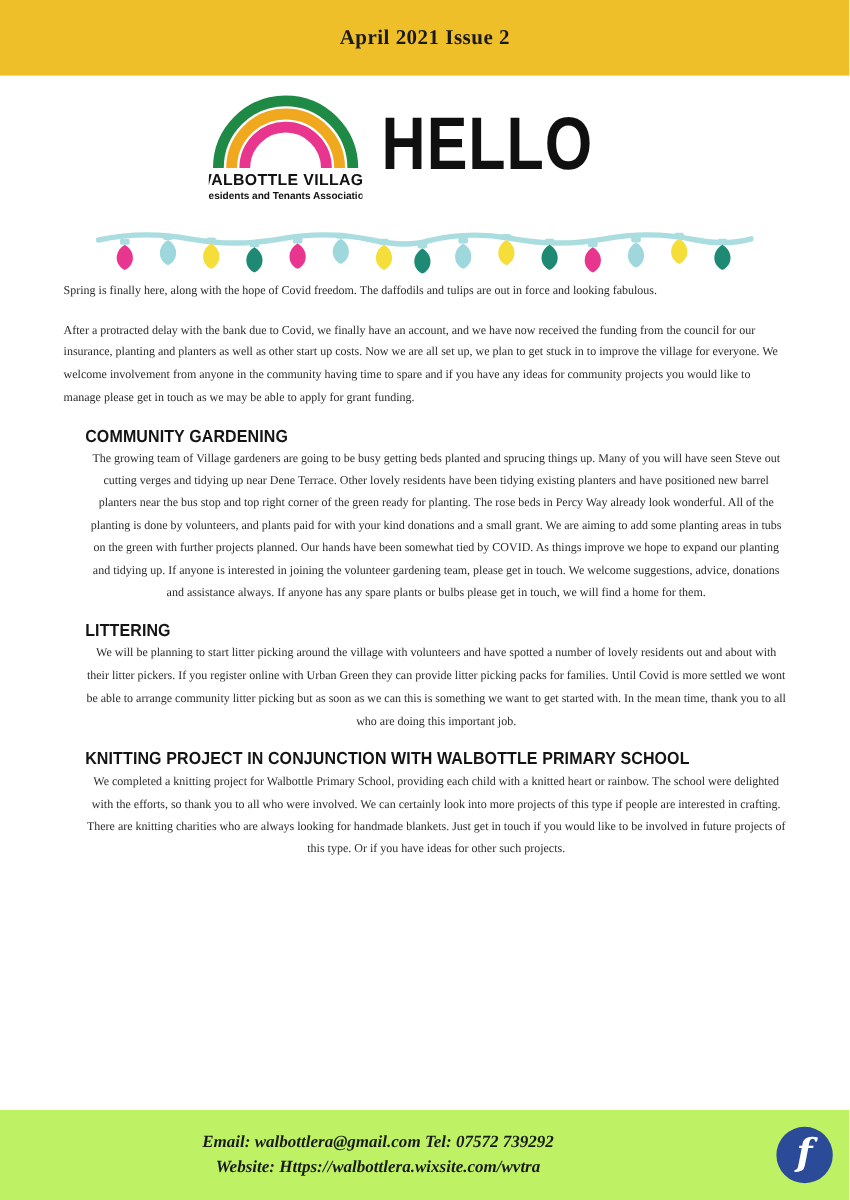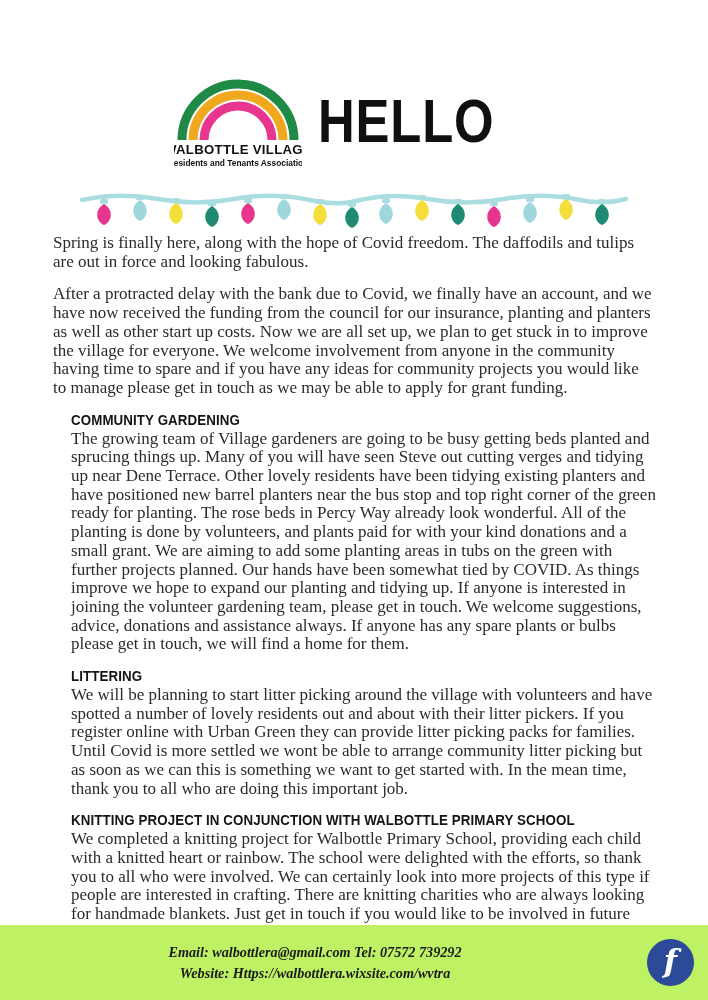--- a/index.html
+++ b/index.html
@@ -89,27 +89,27 @@
 
   
   .content {
     position: absolute;
     left: 53px;
     top: 234px;
     width: 603px;
   }
   .para {
     font-family: "Liberation Serif", serif;
-    font-size: 17px;
+    font-size: 10px;
     line-height: 18.7px;
     color: #2b2b2b;
     margin: 0 0 14px 0;
     text-align: left;
   }
-  .para.tight { margin-bottom: 0; }
+  .para.tight { margin-bottom: 0; text-align: center; }
 
   .section { margin-top: 14px; margin-left: 18px; }
   .section-head {
     font-family: "Liberation Sans Narrow", "Liberation Sans", sans-serif;
     font-weight: bold;
     font-size: 14.5px;
     letter-spacing: 0.1px;
     color: #141414;
     margin: 0 0 2px 0;
     transform: scaleX(0.92);
@@ -178,20 +178,23 @@
     color: #ffffff;
     padding-bottom: 3px;
     box-sizing: border-box;
   }
 </style>
 </head>
 <body>
 
 <div class="page">
 
+  <div class="top-band">
+    <div class="issue-title">April 2021 Issue 2</div>
+  </div>
 
   <div class="masthead">
 
     <div class="logo">
       <svg width="128" height="92" viewBox="0 0 128 92" xmlns="http://www.w3.org/2000/svg">
         <g fill="none" stroke-linecap="butt">
           <path d="M8 62 A56 56 0 0 1 120 62" stroke="#1e8a45" stroke-width="9"></path>
           <path d="M19 62 A45 45 0 0 1 109 62" stroke="#f0a81e" stroke-width="9"></path>
           <path d="M30 62 A34 34 0 0 1 98 62" stroke="#e8368f" stroke-width="9"></path>
         </g>

